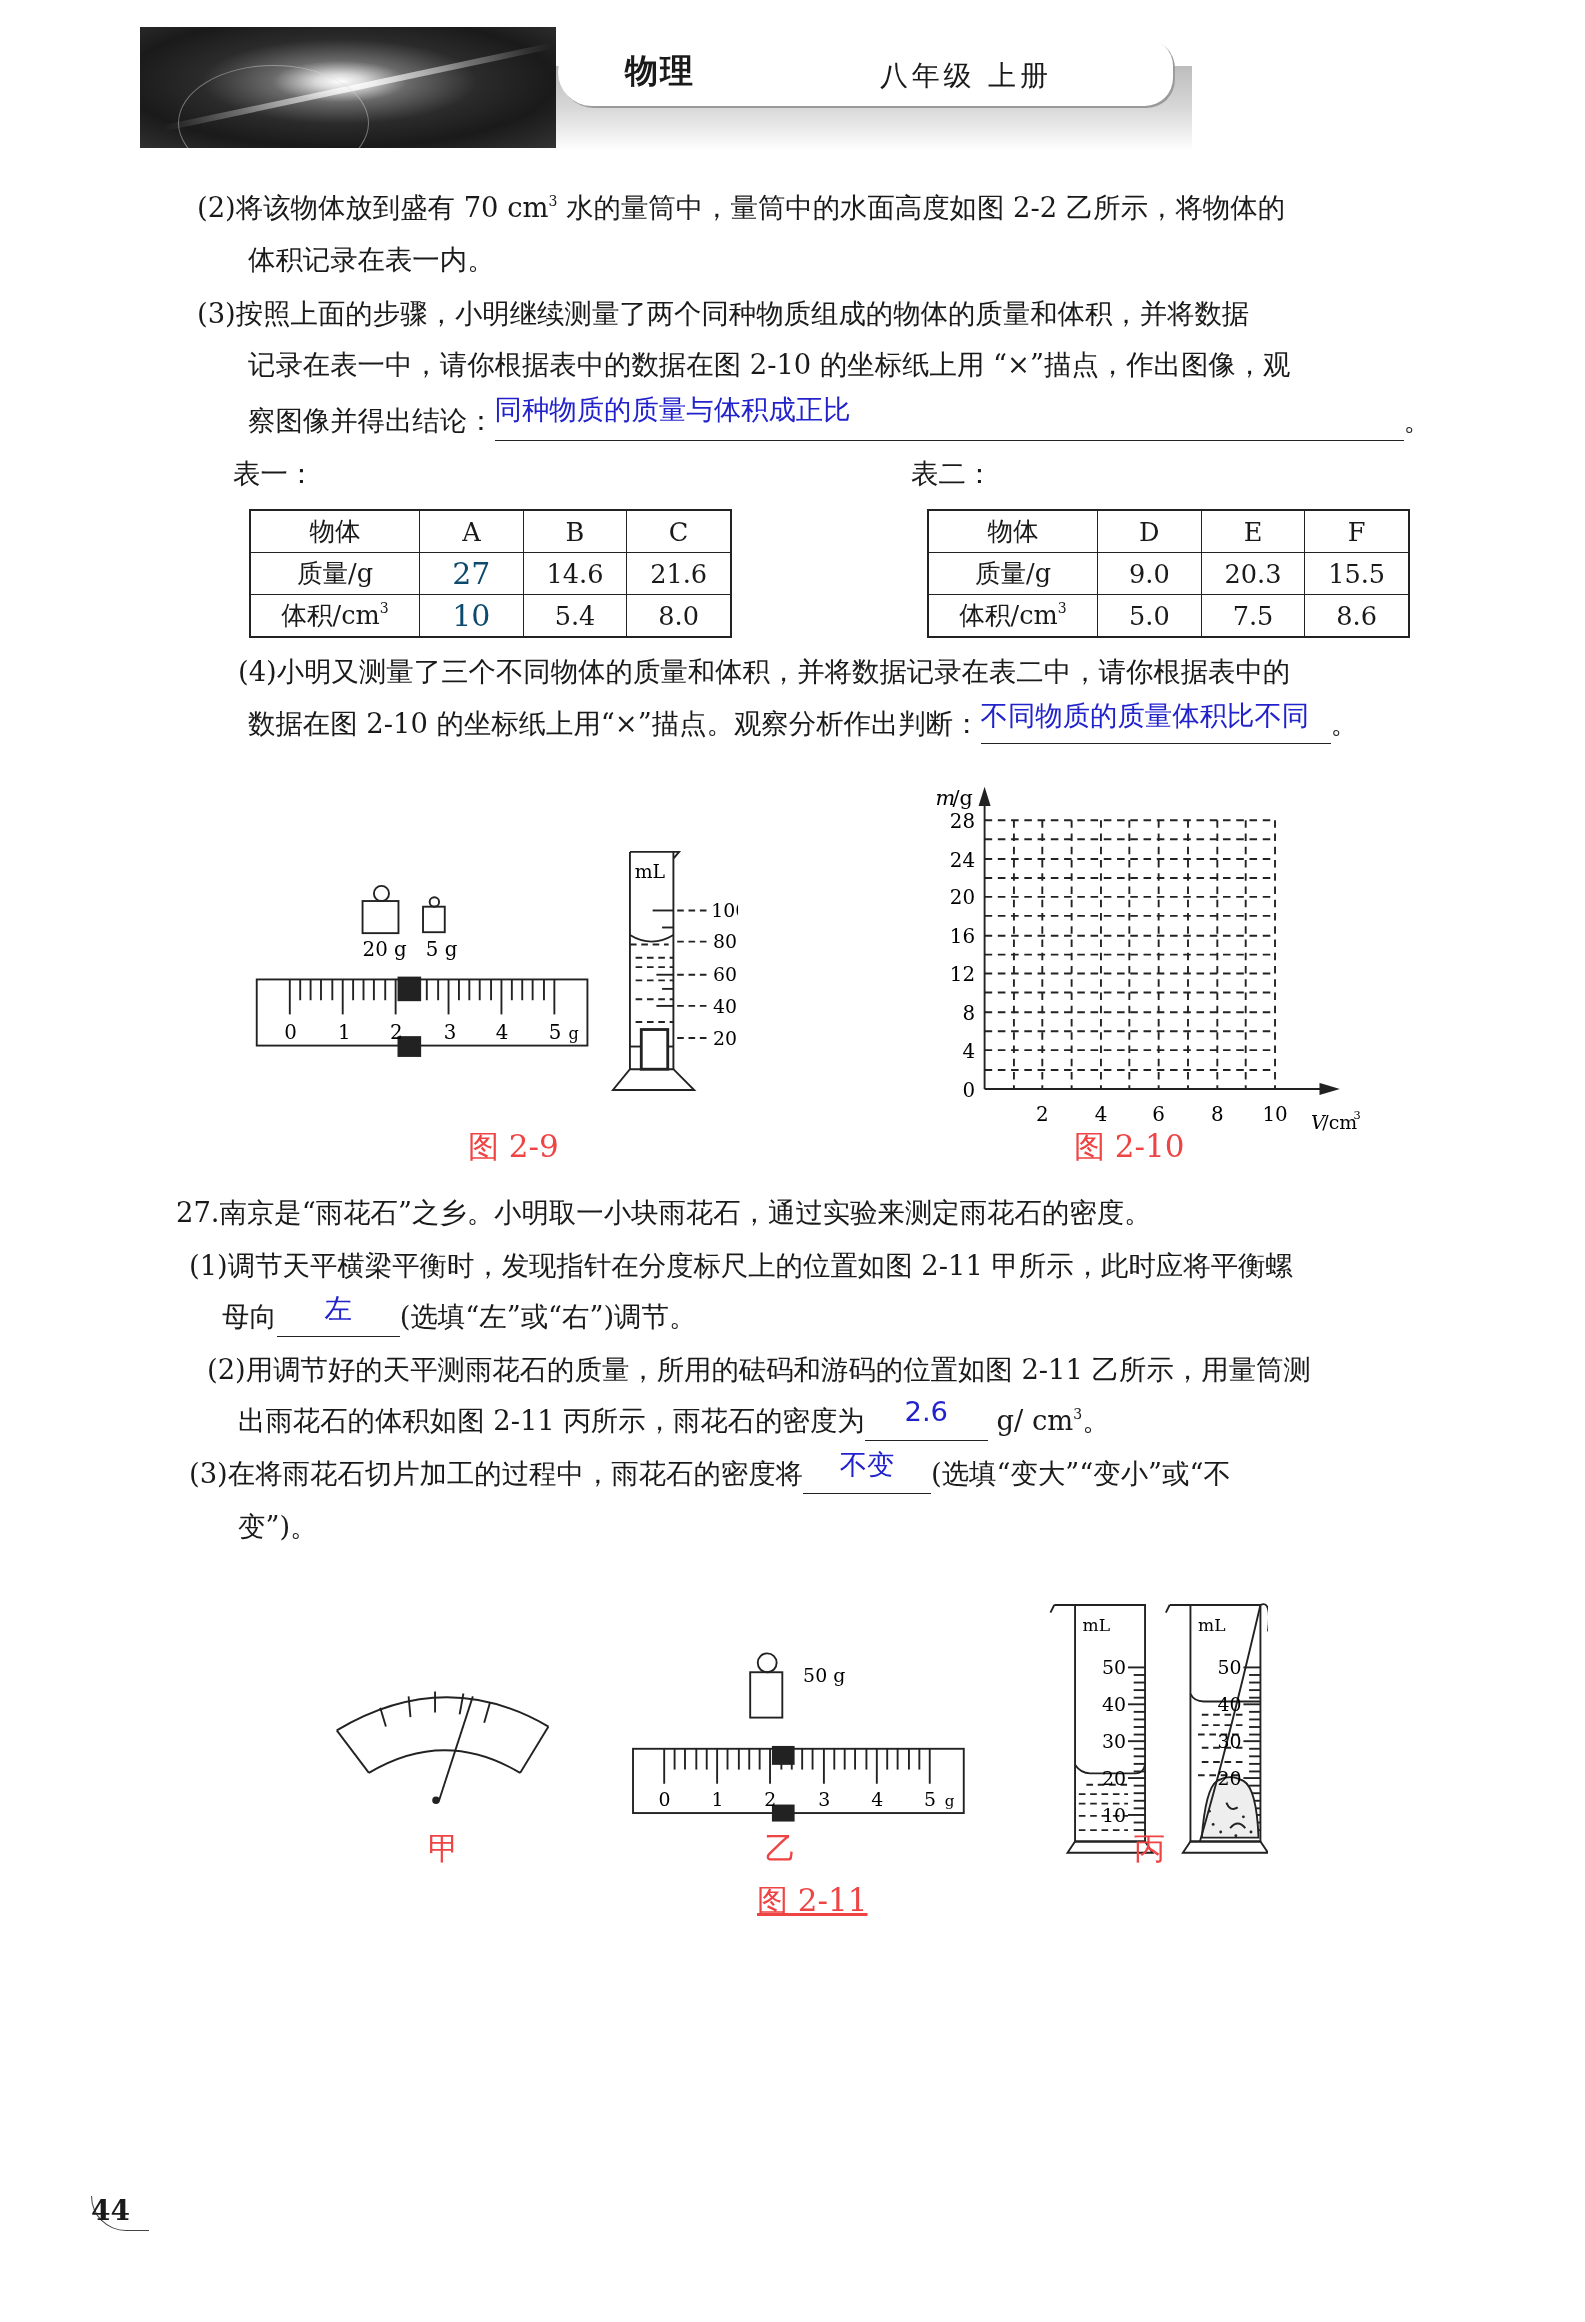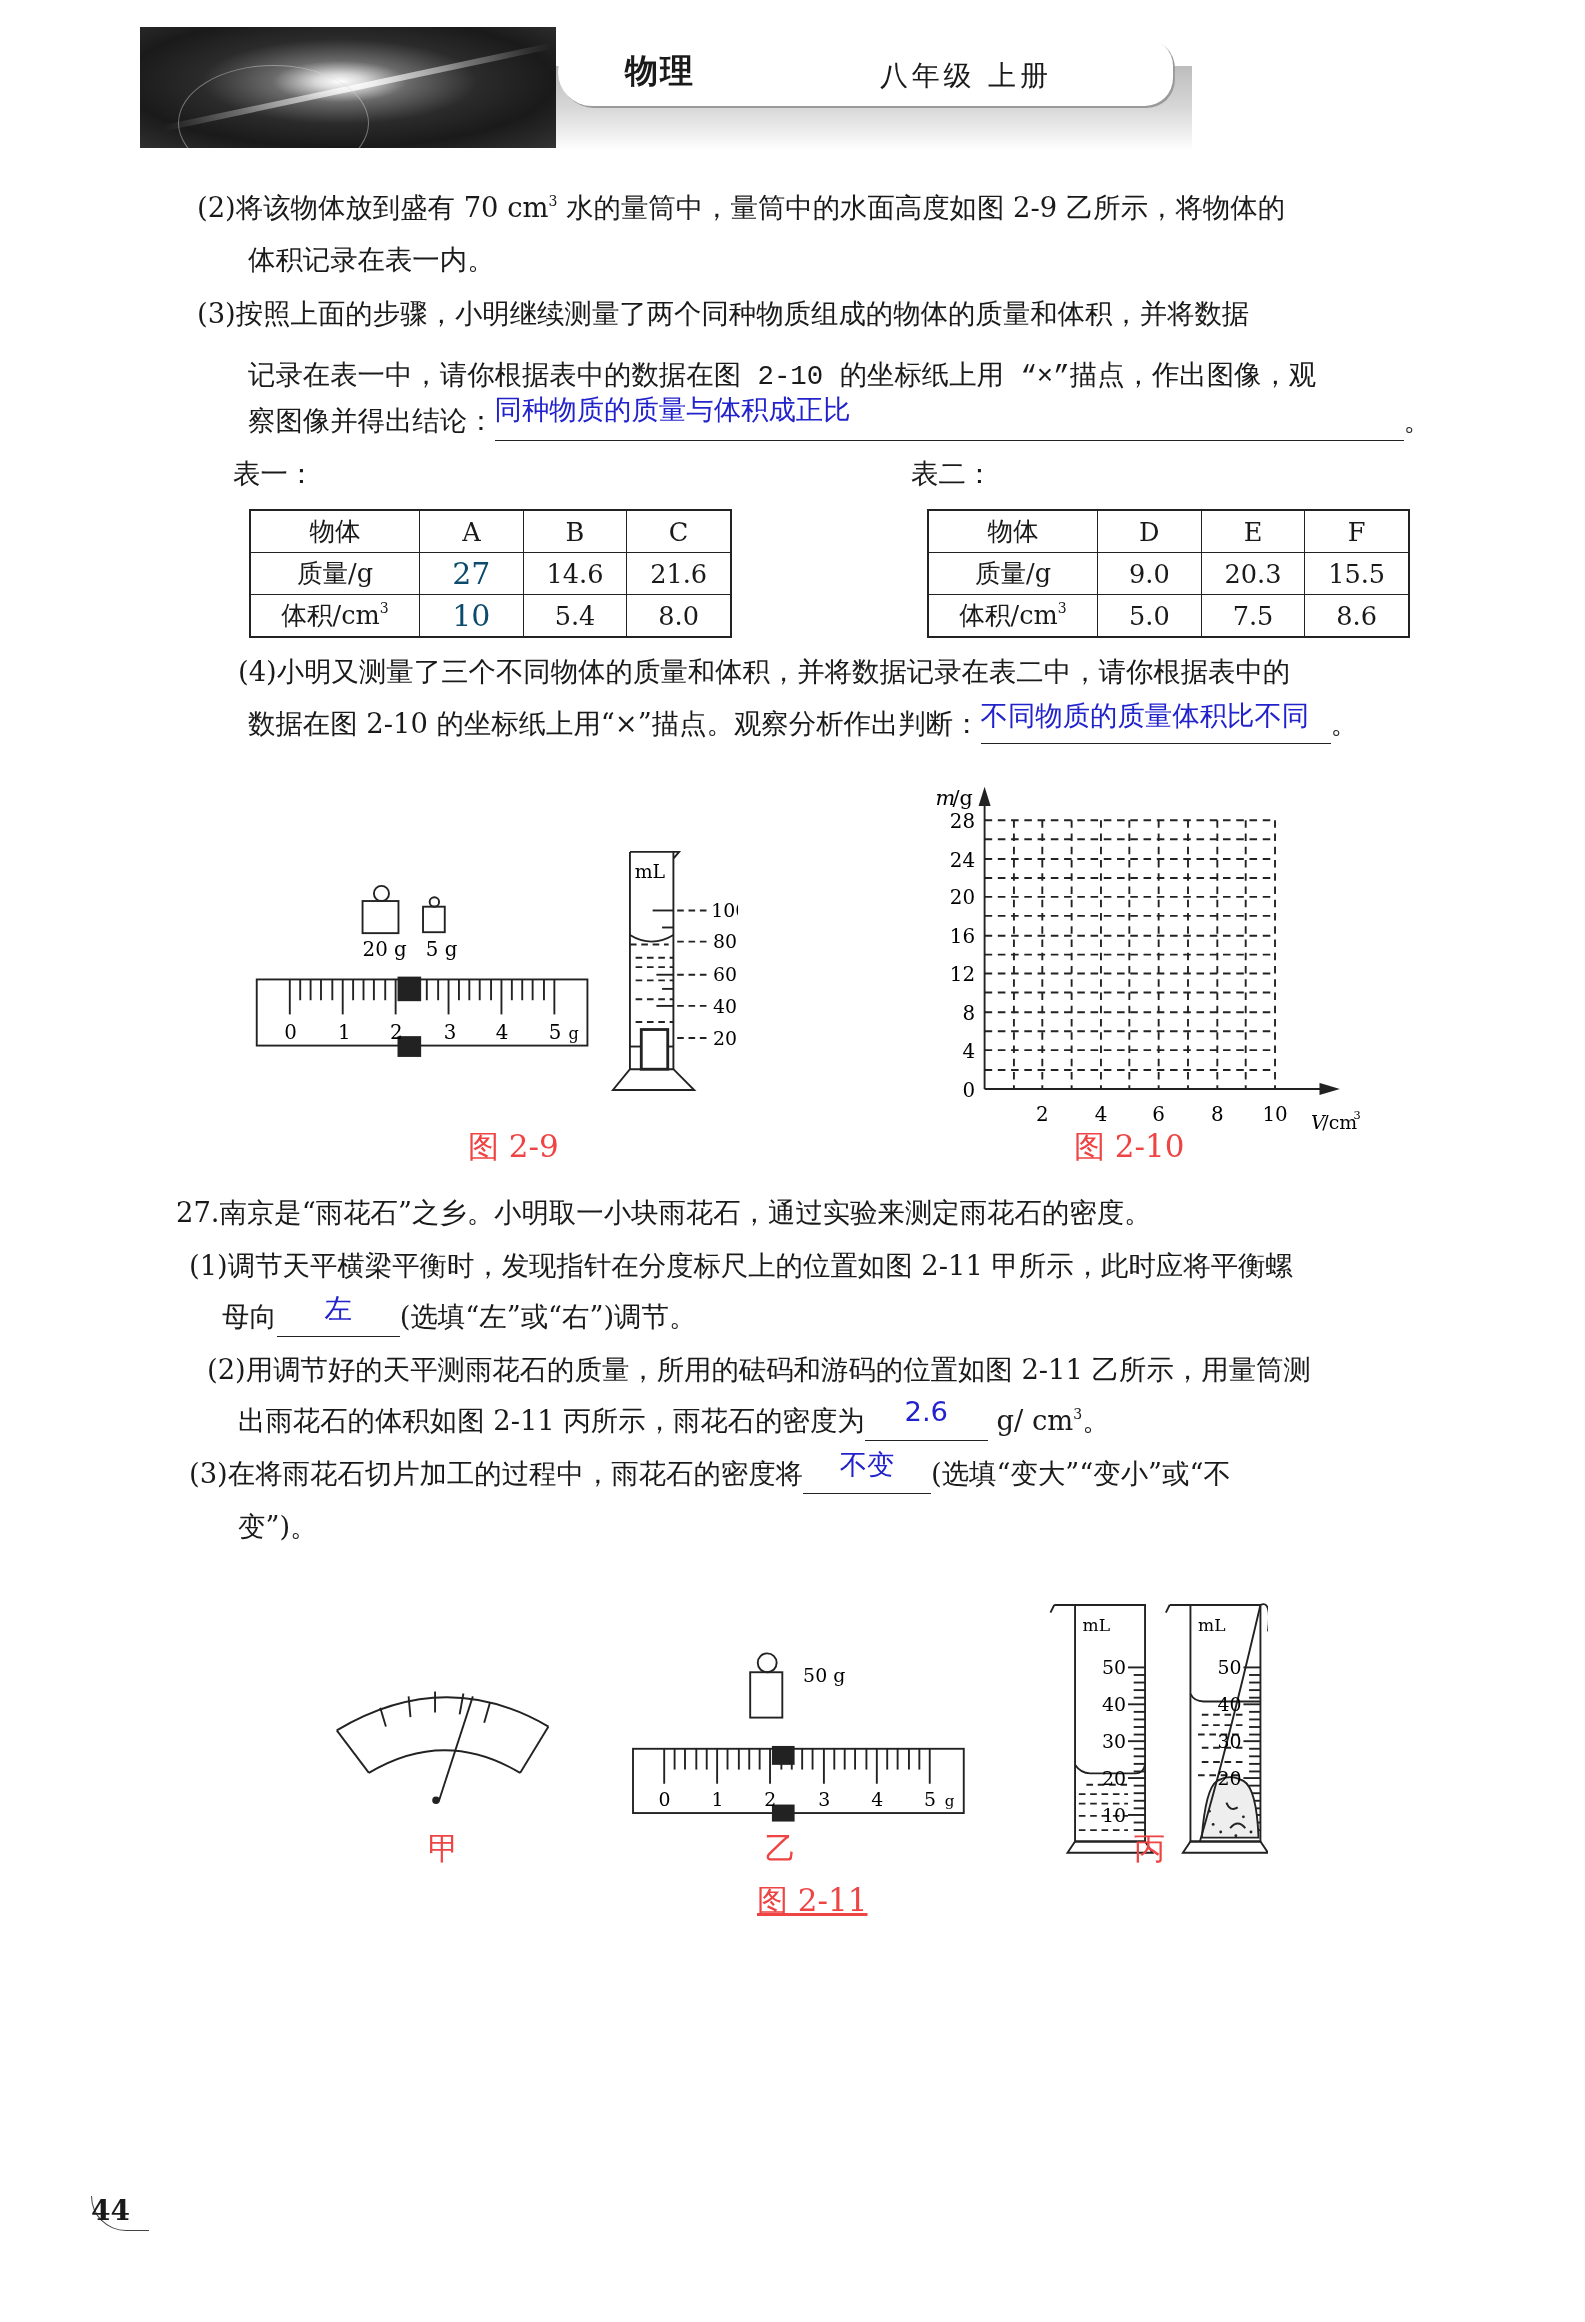--- a/index.html
+++ b/index.html
@@ -65,26 +65,26 @@
 <div class="abs banner-shade"></div>
 <div class="abs banner-img">
   <div class="streak"></div>
     <div class="orbit"></div>
 </div>
 <div class="abs banner-pill"></div>
 <div class="abs banner-subject">物理</div>
 <div class="abs banner-grade">八年级  上册</div>
 
 <div class="abs line" style="left:197px; top:189px;">
-  <span>(2)将该物体放到盛有 70 cm</span><sup>3</sup><span> 水的量筒中，量筒中的水面高度如图 2-9 乙所示，将物体的</span>
+  <span>(2)将该物体放到盛有 70 cm</span><sup>3</sup><span> 水的量筒中，量筒中的水面高度如图 2-2 乙所示，将物体的</span>
 </div>
 <div class="abs line" style="left:248px; top:241px;">体积记录在表一内。</div>
 
 <div class="abs line" style="left:197px; top:295px;">(3)按照上面的步骤，小明继续测量了两个同种物质组成的物体的质量和体积，并将数据</div>
-<div class="abs line" style="left:248px; top:358px;font-family:Liberation Mono, monospace;">记录在表一中，请你根据表中的数据在图 2-10 的坐标纸上用 “×”描点，作出图像，观</div>
+<div class="abs line" style="left:248px; top:346px;">记录在表一中，请你根据表中的数据在图 2-10 的坐标纸上用 “×”描点，作出图像，观</div>
 <div class="abs line" style="left:248px; top:402px;">
   <span>察图像并得出结论：</span><span class="uline" style="width:909px; text-align:left;"><span class="hand" style="position:relative; top:-11.4px;">同种物质的质量与体积成正比</span></span><span>。</span>
 </div>
 
 <div class="abs tbl-label" style="left:233px; top:456px;">表一：</div>
 <table class="abs data" style="left:249px; top:509px; width:483px;">
   <tbody>
       <tr>
     <td style="width:167px;">物体</td>
     <td style="width:102px;">A</td>

